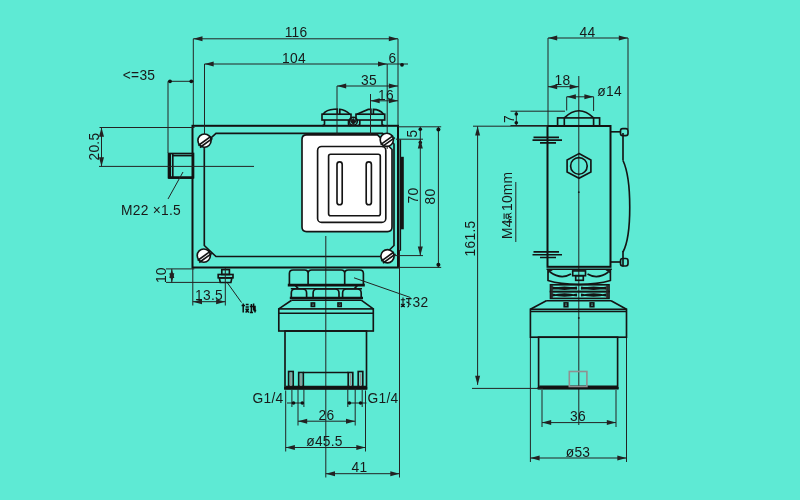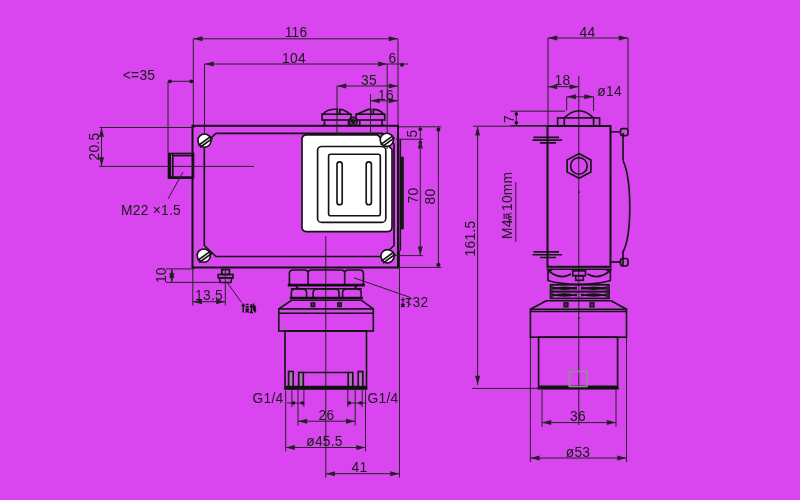--- a/index.html
+++ b/index.html
@@ -1,16 +1,16 @@
 <!DOCTYPE html>
 <html><head>
 <meta charset="utf-8">
 <style>
 html,body{margin:0;padding:0;background:#fff;}
-#wrap{width:800px;height:500px;position:relative;background:#d946ef;overflow:hidden;}
+#wrap{width:800px;height:500px;position:relative;background:#5eead4;overflow:hidden;}
 text{font-family:"Liberation Sans",sans-serif;fill:#191919;font-size:13.8px;letter-spacing:0.25px;}
 .o{stroke:#141414;stroke-width:1.65;fill:none;}
 .ow{stroke:#141414;stroke-width:1.65;fill:#fff;}
 .b{stroke:#111;stroke-width:2;fill:none;}
 .h{stroke:#111;stroke-width:2.6;fill:none;}
 .d{stroke:#232323;stroke-width:1;fill:none;}
 .g{stroke:#909090;stroke-width:1.6;fill:none;}
 </style>
 </head>
 <body>

